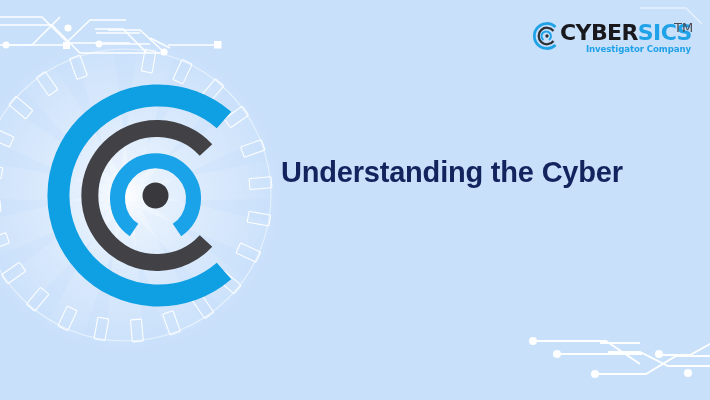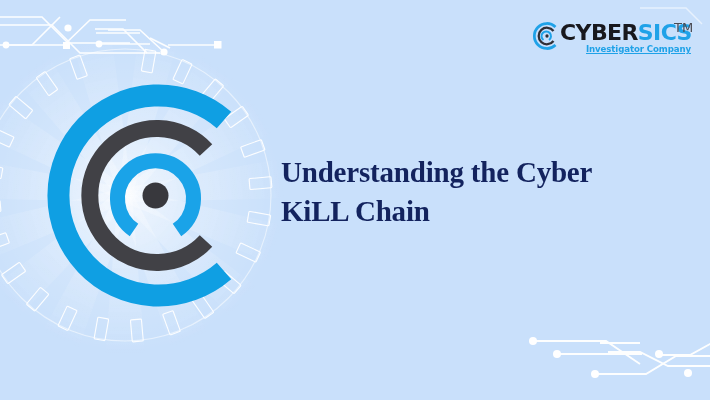--- a/index.html
+++ b/index.html
@@ -42,21 +42,21 @@
   }
 
   
   .title-block {
     position:absolute;
     left:281px;
     top:153px;
     width:410px;
   }
   .title {
-    font-family:Liberation Serif, serif;
+    font-family:Liberation Sans, sans-serif;
     font-size:29px;
     line-height:39px;
     font-weight:bold;
     color:#13235e;
     letter-spacing:-0.2px;
   }
 
   
   .brand {
     position:absolute;
@@ -90,21 +90,20 @@
   }
   .brand-tag {
     position:absolute;
     left:54px; top:25px;
     font-family:"DejaVu Sans", sans-serif;
     font-weight:bold;
     font-size:8.6px;
     color:#1fa2e8;
     letter-spacing:-0.1px;
     white-space:nowrap;
-    text-decoration:underline;
   }
 </style>
 </head>
 <body>
 
 <div id="slide">
 
   <svg class="glow" viewBox="0 0 330 330">
     <defs>
       <radialGradient id="gGlow" cx="50%" cy="50%" r="50%">
@@ -228,21 +227,20 @@
       <circle cx="533" cy="341" r="4"></circle>
       <circle cx="557" cy="354" r="4"></circle>
       <circle cx="595" cy="374" r="4"></circle>
       <circle cx="659" cy="354" r="4"></circle>
       <circle cx="688" cy="373" r="4"></circle>
     </g>
   </svg>
 
   <div class="title-block">
     <div class="title">Understanding the Cyber</div>
-    <div class="title">KiLL Chain</div>
   </div>
 
   <div class="brand">
 
     <svg class="brand-mark" viewBox="0 0 60 60">
       <path d="M 47 12 A 25 25 0 1 0 47 48" fill="none" stroke="#1fa2e8" stroke-width="5.5"></path>
       <path d="M 43 20 A 16.5 16.5 0 1 0 43 40" fill="none" stroke="#2f2f36" stroke-width="4.5"></path>
       <path d="M 23 38 A 9.5 9.5 0 1 1 34 38" fill="none" stroke="#1fa2e8" stroke-width="4"></path>
       <circle cx="30" cy="30" r="3.3" fill="#2f2f36"></circle>
     </svg>

